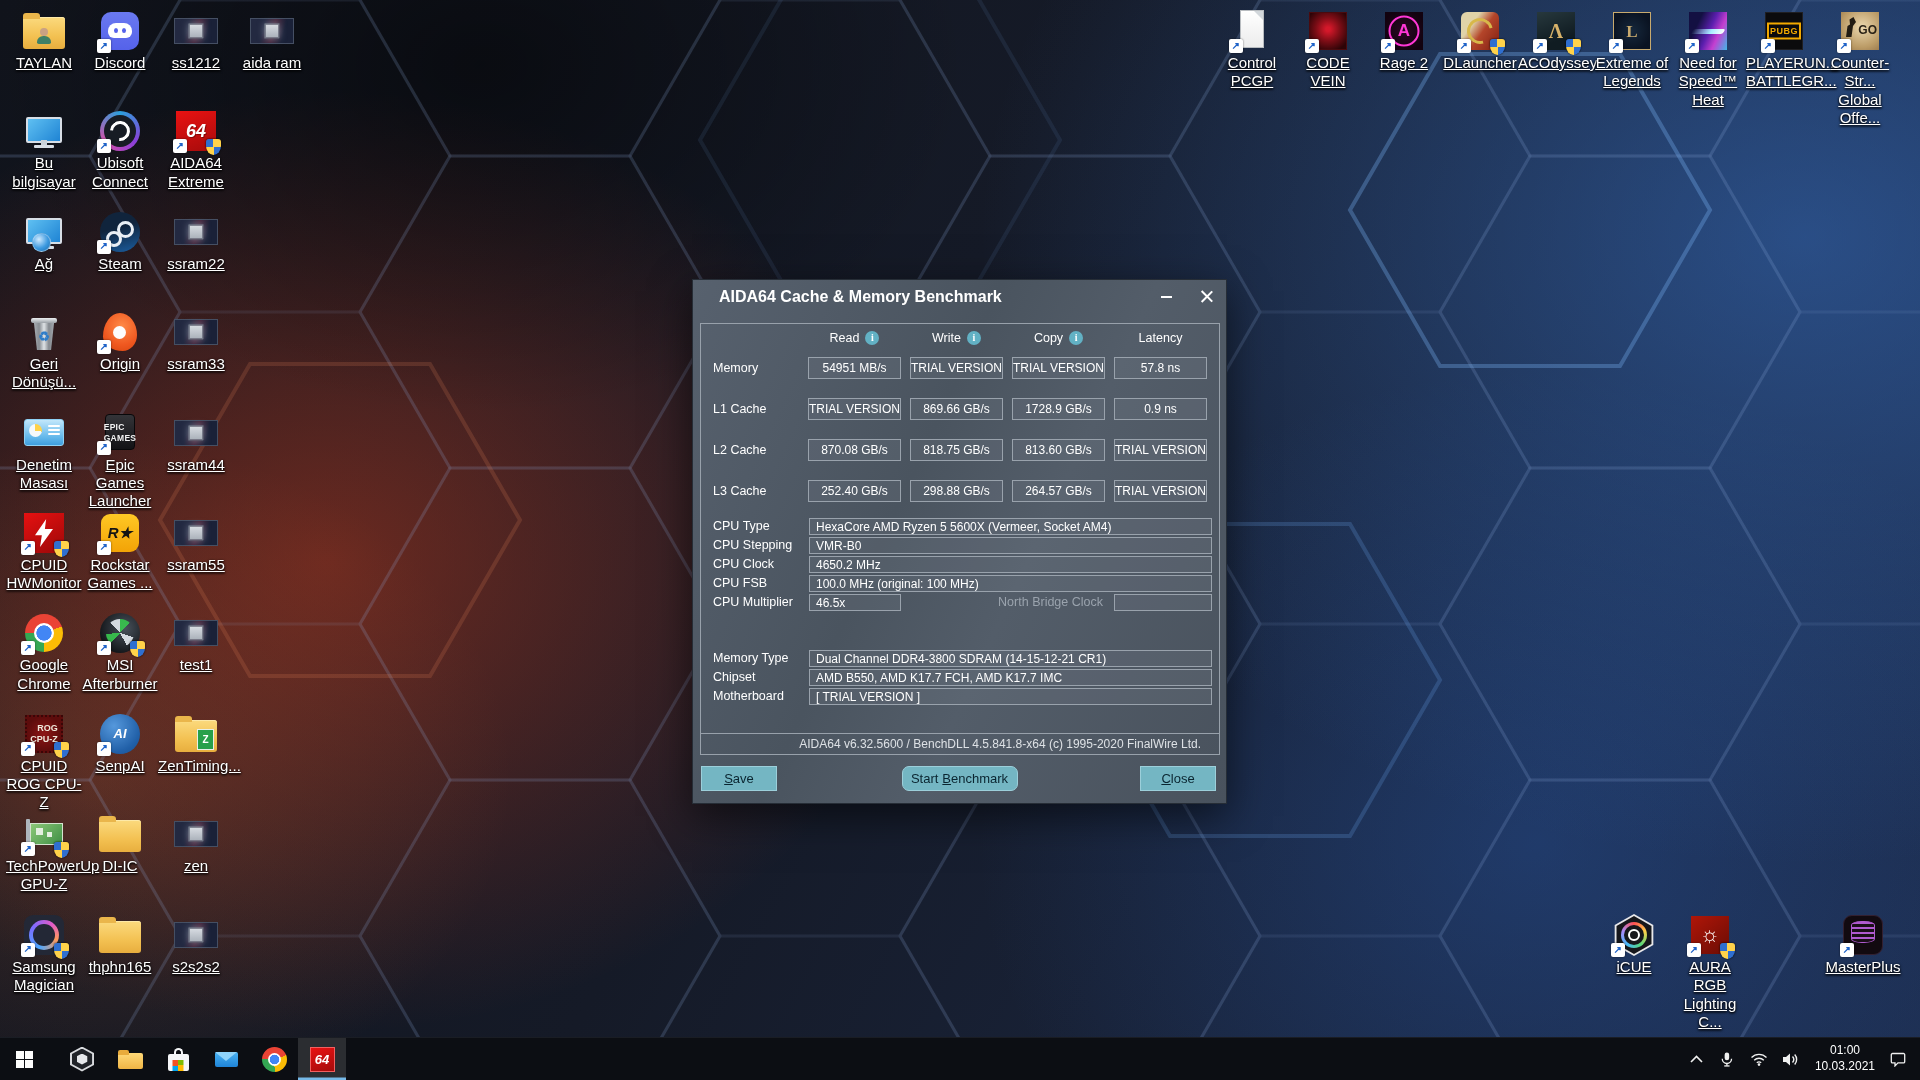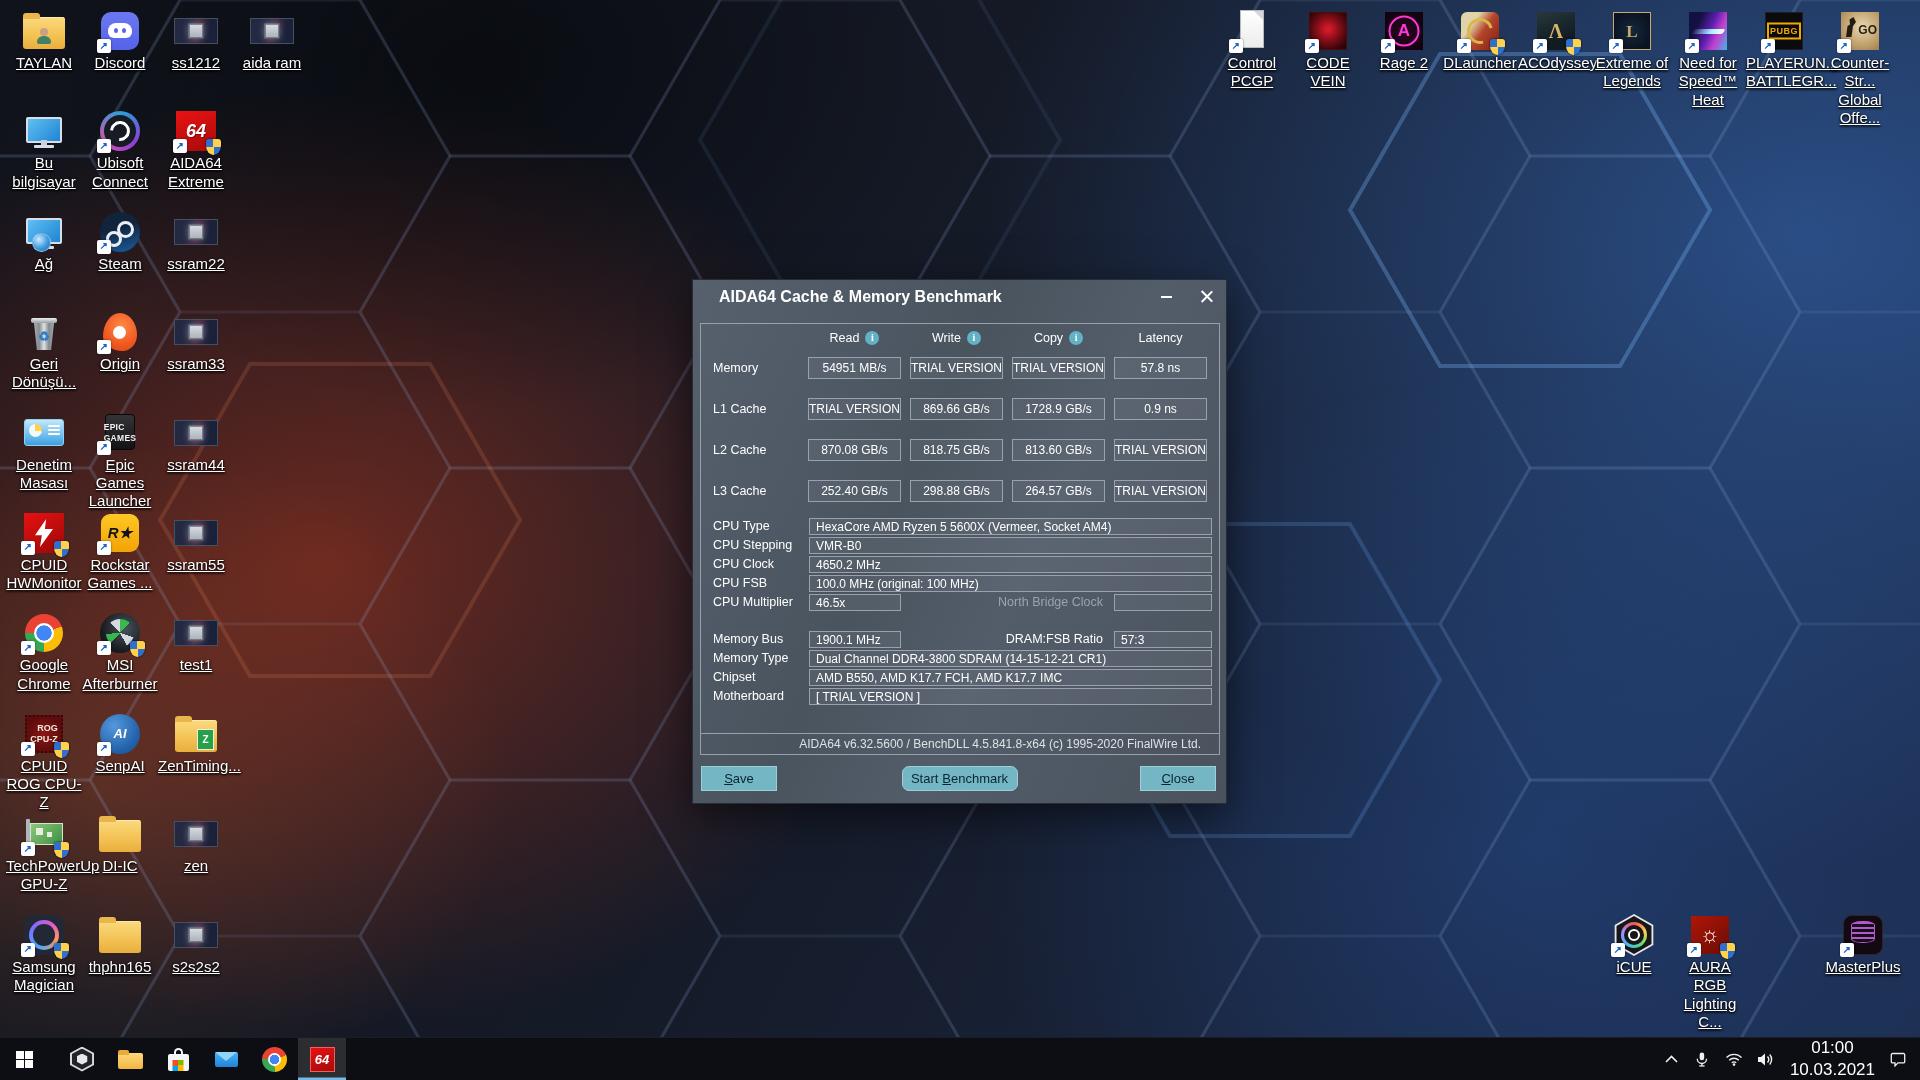--- a/index.html
+++ b/index.html
@@ -293,21 +293,21 @@
   .tic-chrome::before{content:"";position:absolute;inset:1px;border-radius:50%;
     background:conic-gradient(from -45deg,#ea4335 0 115deg,#fbbc05 115deg 225deg,#34a853 225deg 315deg,#ea4335 315deg);}
   .tic-chrome::after{content:"";position:absolute;inset:7px;border-radius:50%;
     background:radial-gradient(circle,#4286f5 0 50%,#fff 55%);}
   .tic-aida64::before{content:"";position:absolute;inset:1px;background:linear-gradient(160deg,#e81212,#a50b0b);
     border:1px solid #f06060;}
   .tic-aida64 .glyph{font:bold italic 13px/1 "Liberation Sans",sans-serif;}
 
   .tray{margin-left:auto;display:flex;align-items:center;height:42px;padding-right:6px;}
   .tray-item{height:42px;display:flex;align-items:center;justify-content:center;padding:0 7px;}
-  .clock{text-align:center;color:#fff;font-size:17px;line-height:1.32;padding:0 8px;}
+  .clock{text-align:center;color:#fff;font-size:12px;line-height:1.32;padding:0 8px;}
 </style>
 </head>
 <body>
 
 <svg class="wallhex" width="1920" height="1080" viewBox="0 0 1920 1080">
   <defs>
     <path id="hexg" d="M-180 0 L-90 -156 L90 -156 L180 0 L90 156 L-90 156 Z"></path>
     <pattern id="hxp" width="540" height="312" patternUnits="userSpaceOnUse">
       <g fill="none" stroke="rgba(150,180,225,0.10)" stroke-width="3">
         <use href="#hexg" x="0" y="0"></use>
@@ -718,30 +718,20 @@
       <span class="ilabel">CPU Multiplier</span>
       <div class="ibox small">
           <span>46.5x</span>
         </div>
       <span class="graylab">North Bridge Clock</span>
       <div class="ibox rbox">
           <span></span>
         </div>
     </div>
 
-    <div class="irow" style="top:307px">
-      <span class="ilabel">Memory Bus</span>
-      <div class="ibox small">
-          <span>1900.1 MHz</span>
-        </div>
-      <span class="whitelab">DRAM:FSB Ratio</span>
-      <div class="ibox rbox">
-          <span>57:3</span>
-        </div>
-    </div>
     <div class="irow" style="top:326px">
       <span class="ilabel">Memory Type</span>
       <div class="ibox full">
           <span>Dual Channel DDR4-3800 SDRAM  (14-15-12-21 CR1)</span>
         </div>
     </div>
     <div class="irow" style="top:345px">
       <span class="ilabel">Chipset</span>
       <div class="ibox full">
           <span>AMD B550, AMD K17.7 FCH, AMD K17.7 IMC</span>

